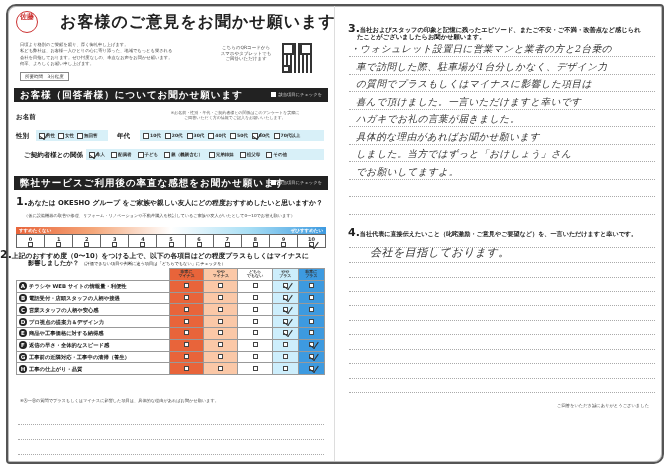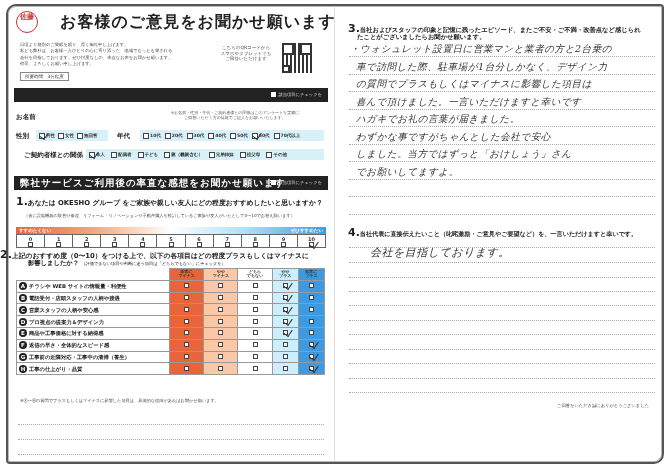--- a/index.html
+++ b/index.html
@@ -69,20 +69,21 @@
 <div class="qr-text">
   <div>こちらのQRコードから</div>
   <div>スマホやタブレットでも</div>
   <div>ご回答いただけます</div>
 </div>
 <div class="qr">
     <div class="qr-corner"></div>
   </div>
 
 <div class="section-bar" style="top:88px">
+  <span>お客様（回答者様）についてお聞かせ願います</span>
   <span class="hint"><span class="hint-box"></span><span>該当項目にチェックを</span></span>
 </div>
 <div class="lbl" style="left:16px;top:113px">お名前</div>
 <div class="note">
   <div>※お名前・性別・年代・ご契約者様との関係はこのアンケートを実際に</div>
   <div>ご回答いただく方の情報でご記入をお願いいたします。</div>
 </div>
 
 <div class="lbl" style="left:16px;top:132px">性別</div>
 <div class="opt-row" style="left:36px;top:130px;width:72px">
@@ -313,21 +314,21 @@
 <div class="dotline" style="left:18px;top:454px;width:306px"></div>
 
 <div class="q-title" style="left:348px;top:22px;font-size:6.3px"><span class="num">3.</span><span>当社およびスタッフの印象と記憶に残ったエピソード、またご不安・ご不満・改善点など感じられ</span></div>
 <div class="q-title" style="left:357px;top:33px;font-size:6.3px">たことがございましたらお聞かせ願います。</div>
 
 <div class="hw" style="top:43px">・ウォシュレット設置日に営業マンと業者の方と2台乗の</div>
 <div class="hw" style="top:61px;left:356px">車で訪問した際、駐車場が1台分しかなく、デザイン力</div>
 <div class="hw" style="top:78px;left:356px">の質問でプラスもしくはマイナスに影響した項目は</div>
 <div class="hw" style="top:96px;left:356px">喜んで頂けました。一言いただけますと幸いです</div>
 <div class="hw" style="top:113px;left:356px">ハガキでお礼の言葉が届きました。</div>
-<div class="hw" style="top:131px;left:356px">わずかな事ですがちゃんとした会社で安心</div>
+<div class="hw" style="top:131px;left:356px">具体的な理由があればお聞かせ願います</div>
 <div class="hw" style="top:148px;left:356px">しました。当方ではずっと「おけしょう」さん</div>
 <div class="hw" style="top:166px;left:356px">でお願いしてますよ。</div>
 
 <div class="dotline" style="left:349px;top:56px;width:306px"></div>
 <div class="dotline" style="left:349px;top:74px;width:306px"></div>
 <div class="dotline" style="left:349px;top:91px;width:306px"></div>
 <div class="dotline" style="left:349px;top:109px;width:306px"></div>
 <div class="dotline" style="left:349px;top:126px;width:306px"></div>
 <div class="dotline" style="left:349px;top:144px;width:306px"></div>
 <div class="dotline" style="left:349px;top:161px;width:306px"></div>

